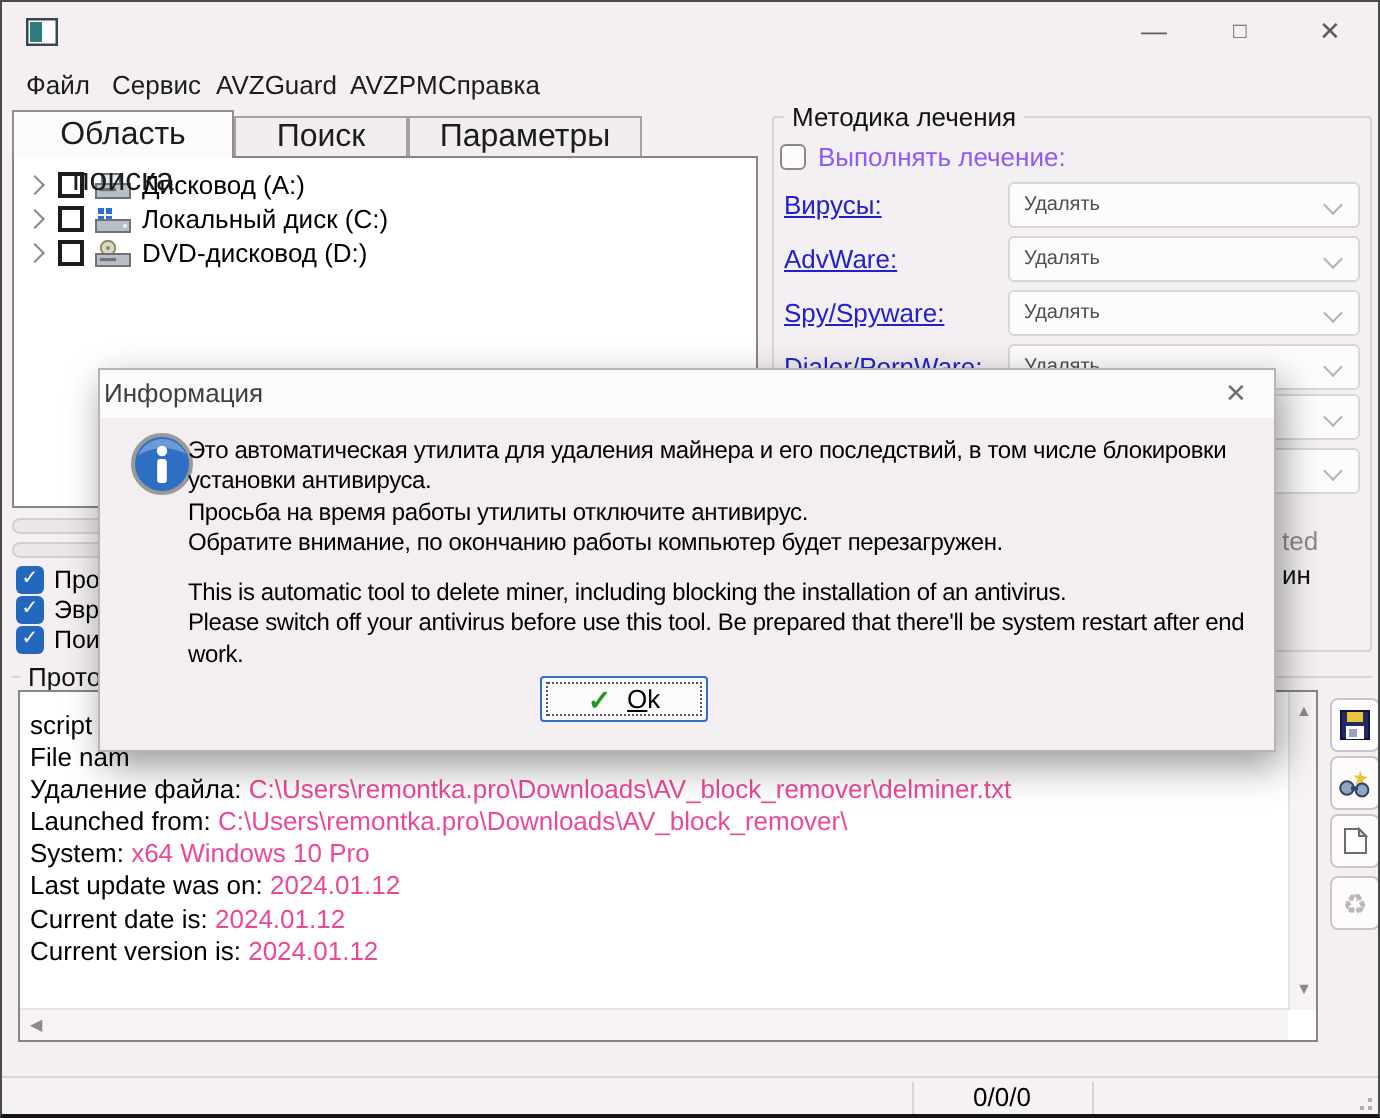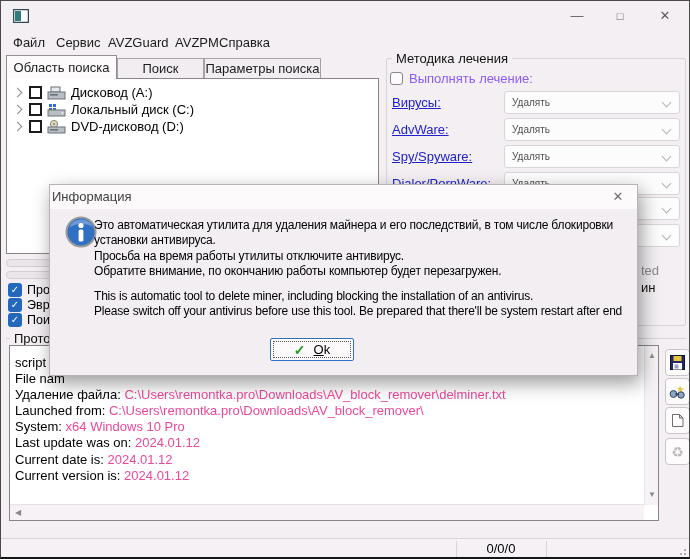--- a/index.html
+++ b/index.html
@@ -9,21 +9,21 @@
   
   .titlebar{position:absolute;left:0;top:0;right:0;height:30px;}
   .app-icon{position:absolute;left:12px;top:8px;width:16px;height:14px;}
   .tb-btn{position:absolute;top:0;width:34px;height:30px;text-align:center;line-height:30px;
           color:#5c5c5c;font-size:13px;cursor:default;}
   .btn-min{left:559px;} .btn-max{left:602px;font-size:11px;} .btn-close{left:647px;}
   
   .menubar{position:absolute;left:0;top:30px;right:0;height:24px;font-size:13px;color:#1c1c1c;}
   .menu-item{position:absolute;top:0;line-height:24px;}
   
-  .tab{position:absolute;font-size:13px;color:#1c1c1c;box-sizing:border-box;text-align:center;
+  .tab{position:absolute;font-size:16px;color:#1c1c1c;box-sizing:border-box;text-align:center;
        background:#f1edf0;border:1px solid #a5a1a4;border-bottom:none;top:57px;height:20px;line-height:19px;}
   .tab.active{top:54px;height:24px;line-height:23px;background:#fcfafb;border-color:#918d90;z-index:2;}
   
   .tree{position:absolute;left:5px;top:77px;width:373px;height:176px;background:#fff;
         border:1px solid #88848a;box-sizing:border-box;}
   .tree-row{position:absolute;left:7px;height:17px;display:flex;align-items:center;gap:5px;
             font-size:13px;color:#000;white-space:nowrap;}
   .chev{width:6px;height:6px;border-right:1.6px solid #8a8a8a;border-top:1.6px solid #8a8a8a;
         transform:rotate(45deg);margin-right:3px;flex:none;}
   .tcb{width:13px;height:13px;border:2px solid #1c1c1c;background:#fff;box-sizing:border-box;flex:none;}
@@ -280,20 +280,21 @@
       <rect x="13.6" y="13.5" width="4.8" height="12" rx="1.5" fill="#ffffff"></rect>
     </svg>
     <div class="dlg-text">
       <div class="dlg-line">Это автоматическая утилита для удаления майнера и его последствий, в том числе блокировки</div>
       <div class="dlg-line">установки антивируса.</div>
       <div class="dlg-line">Просьба на время работы утилиты отключите антивирус.</div>
       <div class="dlg-line">Обратите внимание, по окончанию работы компьютер будет перезагружен.</div>
       <div class="dlg-line blank"></div>
       <div class="dlg-line">This is automatic tool to delete miner, including blocking the installation of an antivirus.</div>
       <div class="dlg-line">Please switch off your antivirus before use this tool. Be prepared that there'll be system restart after end of its</div>
+      <div class="dlg-line">work.</div>
     </div>
     <div class="ok-btn">
       <span class="ok-check">✓</span>
       <span><span class="ok-u">O</span><span>k</span></span>
     </div>
   </div>
 
 </div>
 
 </body></html>

